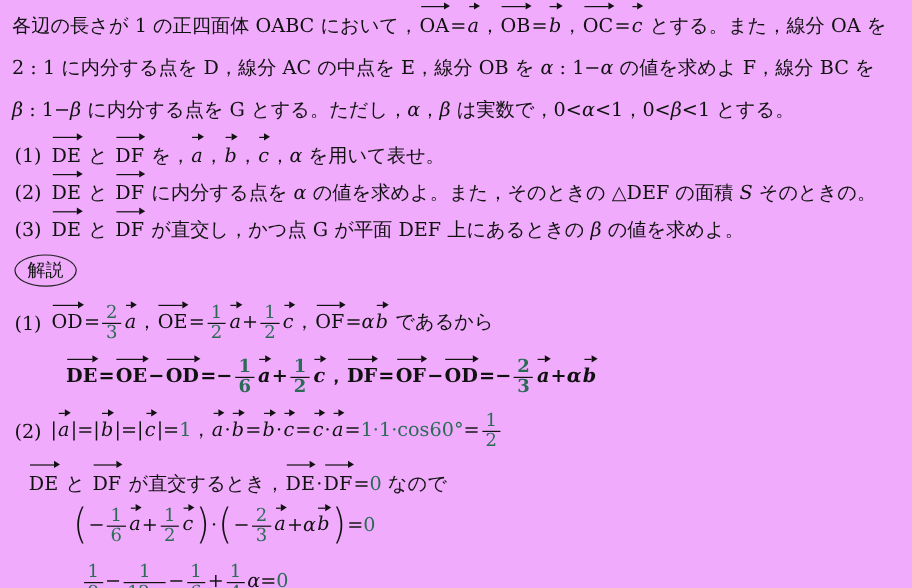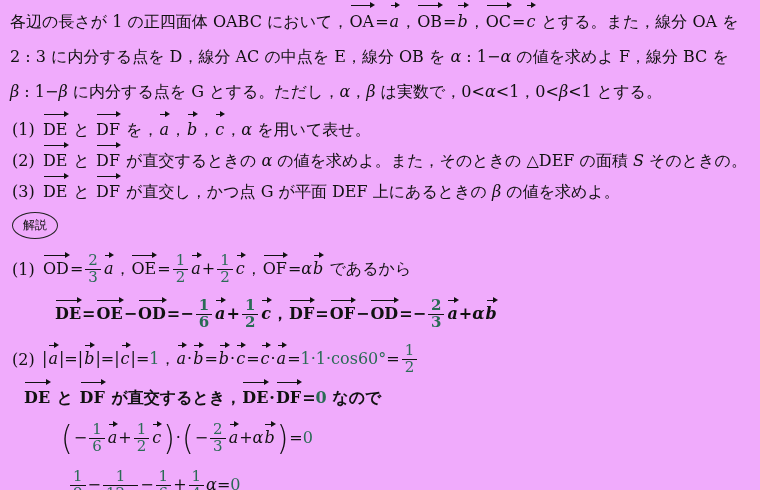--- a/index.html
+++ b/index.html
@@ -24,30 +24,30 @@
   .qlabel{flex:0 0 30px;margin-left:2px;}
   .qbody{flex:1 1 auto;}
 
   
   .badge-row{margin:9px 0 2px 2px;height:30px;}
   .badge{
     display:inline-block;
     border:1.6px solid #222;
     border-radius:50%;
     padding:2px 10px 3px 10px;
-    font-size:12px;
+    font-size:15px;
     line-height:20px;
   }
 
   
   .step{display:flex;align-items:center;margin-bottom:0;}
   .s0{min-height:46px;padding-top:2px;}
   .s1{min-height:44px;padding-left:44px;font-weight:bold;}
   .s2{min-height:46px;}
-  .s3{min-height:28px;padding-left:13px;padding-top:4px;align-items:flex-start;line-height:23px;font-weight:bold;}
+  .s3{min-height:28px;padding-left:13px;padding-top:4px;align-items:flex-end;line-height:23px;}
   .s4{min-height:48px;padding-left:50px;}
   .s5{min-height:46px;padding-left:58px;}
   .sbody{flex:1 1 auto;}
 
   
   .vec{position:relative;display:inline-block;line-height:inherit;margin:0 1px;}
   .vec::before{
     content:"";position:absolute;left:1px;right:4px;top:-4px;height:1.3px;background:#111;
   }
   .vec::after{
@@ -76,31 +76,31 @@
     display:inline-block;transform:scaleY(1.15);margin:0 1px;
   }
 </style>
 </head>
 <body>
 
 <div class="page">
 
   <div>
     <div class="p-line"><span class="t">各辺の長さが 1 の正四面体 OABC において，</span><span class="vec">OA</span><span class="t">=</span><span class="vec vit">a</span><span class="t">，</span><span class="vec">OB</span><span class="t">=</span><span class="vec vit">b</span><span class="t">，</span><span class="vec">OC</span><span class="t">=</span><span class="vec vit">c</span><span class="t"> とする。また，線分 OA を</span></div>
-    <div class="p-line"><span class="t">2 : 3 に内分する点を D，線分 AC の中点を E，線分 OB を </span><span class="it">α</span><span class="t"> : 1−</span><span class="it">α</span><span class="t"> の値を求めよ F，線分 BC を</span></div>
+    <div class="p-line"><span class="t">2 : 1 に内分する点を D，線分 AC の中点を E，線分 OB を </span><span class="it">α</span><span class="t"> : 1−</span><span class="it">α</span><span class="t"> の値を求めよ F，線分 BC を</span></div>
     <div class="p-line"><span class="it">β</span><span class="t"> : 1−</span><span class="it">β</span><span class="t"> に内分する点を G とする。ただし，</span><span class="it">α</span><span class="t">，</span><span class="it">β</span><span class="t"> は実数で，0&lt;</span><span class="it">α</span><span class="t">&lt;1，0&lt;</span><span class="it">β</span><span class="t">&lt;1 とする。</span></div>
   </div>
 
   <div class="qitem">
     <span class="qlabel">(1)</span>
     <div class="qbody"><span class="vec">DE</span><span class="t"> と </span><span class="vec">DF</span><span class="t"> を，</span><span class="vec vit">a</span><span class="t">，</span><span class="vec vit">b</span><span class="t">，</span><span class="vec vit">c</span><span class="t">，</span><span class="it">α</span><span class="t"> を用いて表せ。</span></div>
   </div>
   <div class="qitem">
     <span class="qlabel">(2)</span>
-    <div class="qbody"><span class="vec">DE</span><span class="t"> と </span><span class="vec">DF</span><span class="t"> が直交するときの </span><span class="it">α</span><span class="t"> の値を求めよ。また，そのときの △DEF の面積 </span><span class="it">S</span><span class="t"> そのときの。</span></div>
+    <div class="qbody"><span class="vec">DE</span><span class="t"> と </span><span class="vec">DF</span><span class="t"> に内分する点を </span><span class="it">α</span><span class="t"> の値を求めよ。また，そのときの △DEF の面積 </span><span class="it">S</span><span class="t"> そのときの。</span></div>
   </div>
   <div class="qitem">
     <span class="qlabel">(3)</span>
     <div class="qbody"><span class="vec">DE</span><span class="t"> と </span><span class="vec">DF</span><span class="t"> が直交し，かつ点 G が平面 DEF 上にあるときの </span><span class="it">β</span><span class="t"> の値を求めよ。</span></div>
   </div>
 
   <div class="badge-row">
     <span class="badge">解説</span>
   </div>
 

